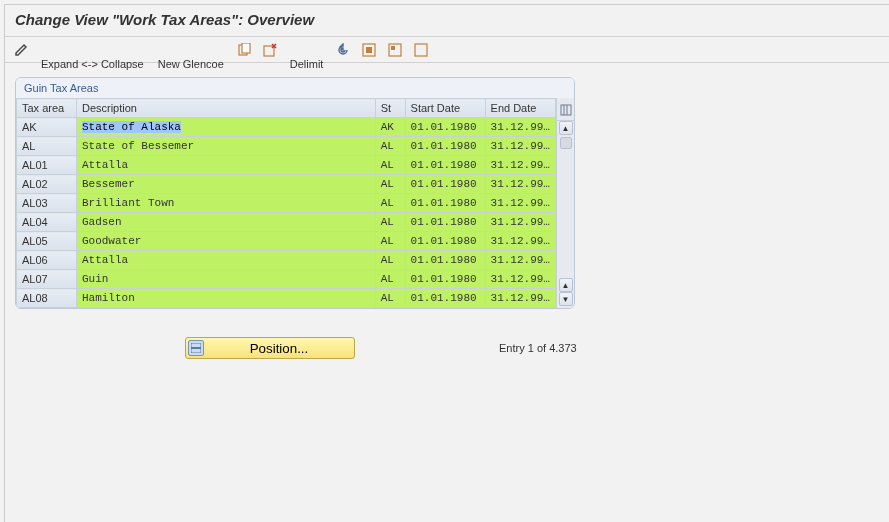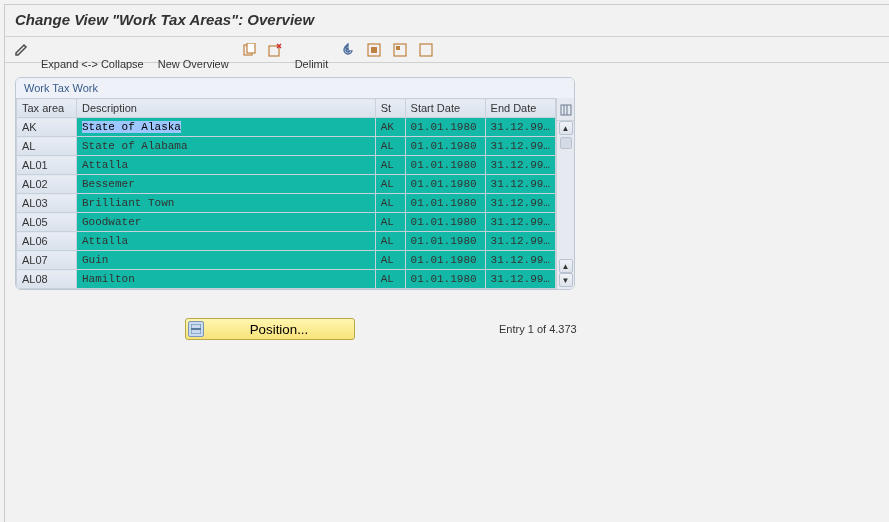--- a/index.html
+++ b/index.html
@@ -75,21 +75,21 @@
     table.grid th {
       background: linear-gradient(#e8edf4, #d9e1ec);
       font-weight: normal;
       font-family: Arial, sans-serif;
       color: #333;
     }
     table.grid td.rowhdr {
       background: linear-gradient(#e8edf4, #d9e1ec);
       font-family: Arial, sans-serif;
     }
-    table.grid tr td { background: #14b8a6;}
+    table.grid tr td { background: #bef264;}
     .col-tax { width: 60px; }
     .col-desc { width: 300px; }
     .col-st { width: 30px; }
     .col-start { width: 80px; }
     .col-end { width: 70px; margin-left: 24px; }
     .selected-text {
       background: #9fc7ff;
       color: #000;
     }
     .scroll-col {
@@ -160,21 +160,21 @@
 
 <div class="title-bar">Change View "Work Tax Areas": Overview</div>
 
 <div class="toolbar">
   <span class="tool-icon">
     <svg class="icon-svg" width="14" height="14">
         <path d="M2 10 L10 2 L12 4 L4 12 L2 12 Z" fill="none" stroke="#4a4a4a" stroke-width="1.5"></path>
       </svg>
   </span>
   <span class="tool-text">Expand &lt;-&gt; Collapse</span>
-  <span class="tool-text">New Overview</span>
+  <span class="tool-text">New Glencoe</span>
   <span class="tool-icon">
     <svg class="icon-svg" width="14" height="14">
         <rect x="2" y="2" width="8" height="10" fill="none" stroke="#c08040" stroke-width="1.2"></rect>
         <rect x="5" y="0" width="8" height="10" fill="#fff" stroke="#c08040" stroke-width="1.2"></rect>
       </svg>
   </span>
   <span class="tool-icon">
     <svg class="icon-svg" width="14" height="14">
         <rect x="1" y="3" width="10" height="10" fill="none" stroke="#c08040" stroke-width="1.2"></rect>
         <path d="M9 1 L13 5 M13 1 L9 5" stroke="#d03030" stroke-width="1.5"></path>
@@ -200,21 +200,21 @@
   </span>
   <span class="tool-icon">
     <svg class="icon-svg" width="14" height="14">
         <rect x="1" y="1" width="12" height="12" fill="none" stroke="#c08040" stroke-width="1.2"></rect>
       </svg>
   </span>
 </div>
 
 <div class="content">
   <div class="panel">
-    <div class="panel-title">Work Tax Work</div>
+    <div class="panel-title">Guin Tax Areas</div>
     <div class="grid-wrap">
       <table class="grid">
         <thead>
           <tr>
             <th class="col-tax">Tax area</th>
             <th class="col-desc">Description</th>
             <th class="col-st">St</th>
             <th class="col-start">Start Date</th>
             <th class="col-end">End Date</th>
           </tr>
@@ -222,21 +222,21 @@
         <tbody id="grid-body">
             <tr>
               <td class="rowhdr col-tax">AK</td>
               <td class="col-desc"><span class="selected-text">State of Alaska</span></td>
               <td class="col-st">AK</td>
               <td class="col-start">01.01.1980</td>
               <td class="col-end">31.12.99…</td>
             </tr>
             <tr>
               <td class="rowhdr col-tax">AL</td>
-              <td class="col-desc">State of Alabama</td>
+              <td class="col-desc">State of Bessemer</td>
               <td class="col-st">AL</td>
               <td class="col-start">01.01.1980</td>
               <td class="col-end">31.12.99…</td>
             </tr>
             <tr>
               <td class="rowhdr col-tax">AL01</td>
               <td class="col-desc">Attalla</td>
               <td class="col-st">AL</td>
               <td class="col-start">01.01.1980</td>
               <td class="col-end">31.12.99…</td>
@@ -244,20 +244,27 @@
             <tr>
               <td class="rowhdr col-tax">AL02</td>
               <td class="col-desc">Bessemer</td>
               <td class="col-st">AL</td>
               <td class="col-start">01.01.1980</td>
               <td class="col-end">31.12.99…</td>
             </tr>
             <tr>
               <td class="rowhdr col-tax">AL03</td>
               <td class="col-desc">Brilliant Town</td>
+              <td class="col-st">AL</td>
+              <td class="col-start">01.01.1980</td>
+              <td class="col-end">31.12.99…</td>
+            </tr>
+            <tr>
+              <td class="rowhdr col-tax">AL04</td>
+              <td class="col-desc">Gadsen</td>
               <td class="col-st">AL</td>
               <td class="col-start">01.01.1980</td>
               <td class="col-end">31.12.99…</td>
             </tr>
             <tr>
               <td class="rowhdr col-tax">AL05</td>
               <td class="col-desc">Goodwater</td>
               <td class="col-st">AL</td>
               <td class="col-start">01.01.1980</td>
               <td class="col-end">31.12.99…</td>

